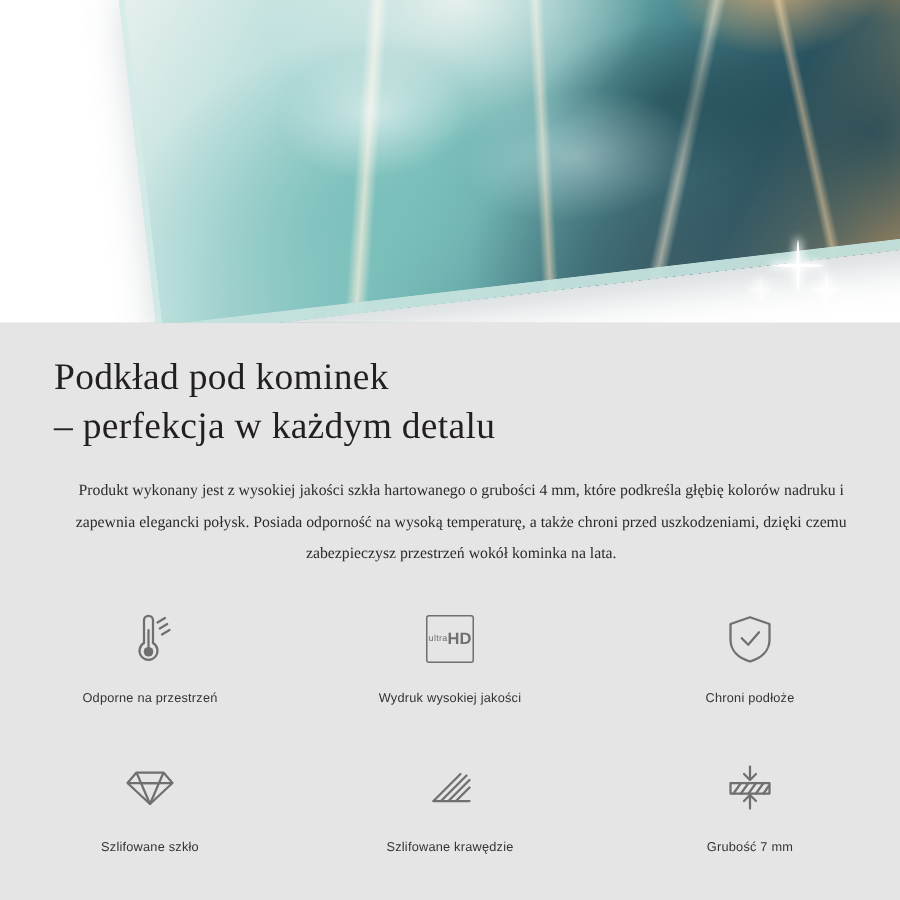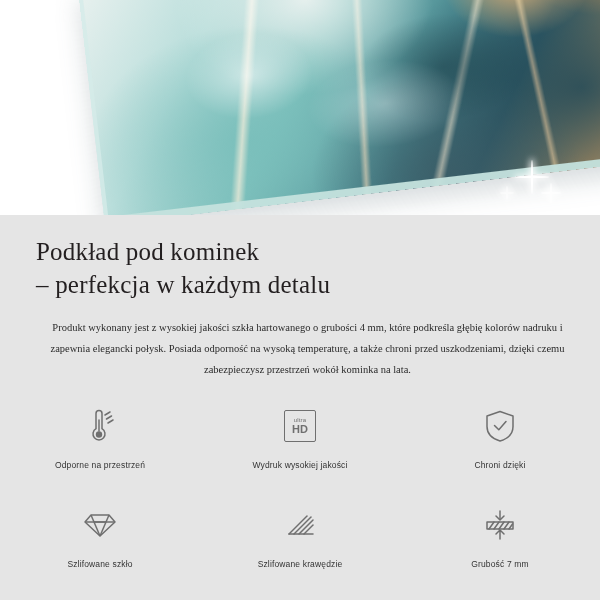--- a/index.html
+++ b/index.html
@@ -172,21 +172,21 @@
     letter-spacing: 0.15px;
   }
   .row2 { margin-top: 24px; }
 
   .ultrahd-box {
     width: 30px;
     height: 30px;
     border: 1.6px solid #6f6f6f;
     border-radius: 2px;
     display: flex;
-    flex-direction: column;
+    flex-direction: row;
     align-items: center;
     justify-content: center;
     line-height: 1;
   }
   .ultrahd-box .u {
     font-size: 6px;
     color: #6f6f6f;
     letter-spacing: 0.2px;
   }
   .ultrahd-box .hd {
@@ -246,21 +246,21 @@
       <div class="feature-label">Wydruk wysokiej jakości</div>
     </div>
 
     <div class="feature">
       <div class="feature-icon">
         <svg width="32" height="36" viewBox="0 0 32 36" fill="none" stroke="#6f6f6f" stroke-width="1.5" stroke-linecap="round" stroke-linejoin="round">
           <path d="M16 3.5 29 8v10.5c0 7.2-5.4 12.2-13 14.5-7.6-2.3-13-7.3-13-14.5V8z"></path>
           <polyline points="10.5,17.5 14.8,21.8 22,13.5"></polyline>
         </svg>
       </div>
-      <div class="feature-label">Chroni dzięki</div>
+      <div class="feature-label">Chroni podłoże</div>
     </div>
 
     <div class="feature row2">
       <div class="feature-icon">
         <svg width="34" height="32" viewBox="0 0 34 32" fill="none" stroke="#6f6f6f" stroke-width="1.5" stroke-linejoin="round">
           <path d="M8 6h18l6 7-15 14L2 13z"></path>
           <path d="M2 13h30"></path>
           <path d="M8 6l3 7 6 14"></path>
           <path d="M26 6l-3 7-6 14"></path>
           <path d="M11 13h12"></path>

